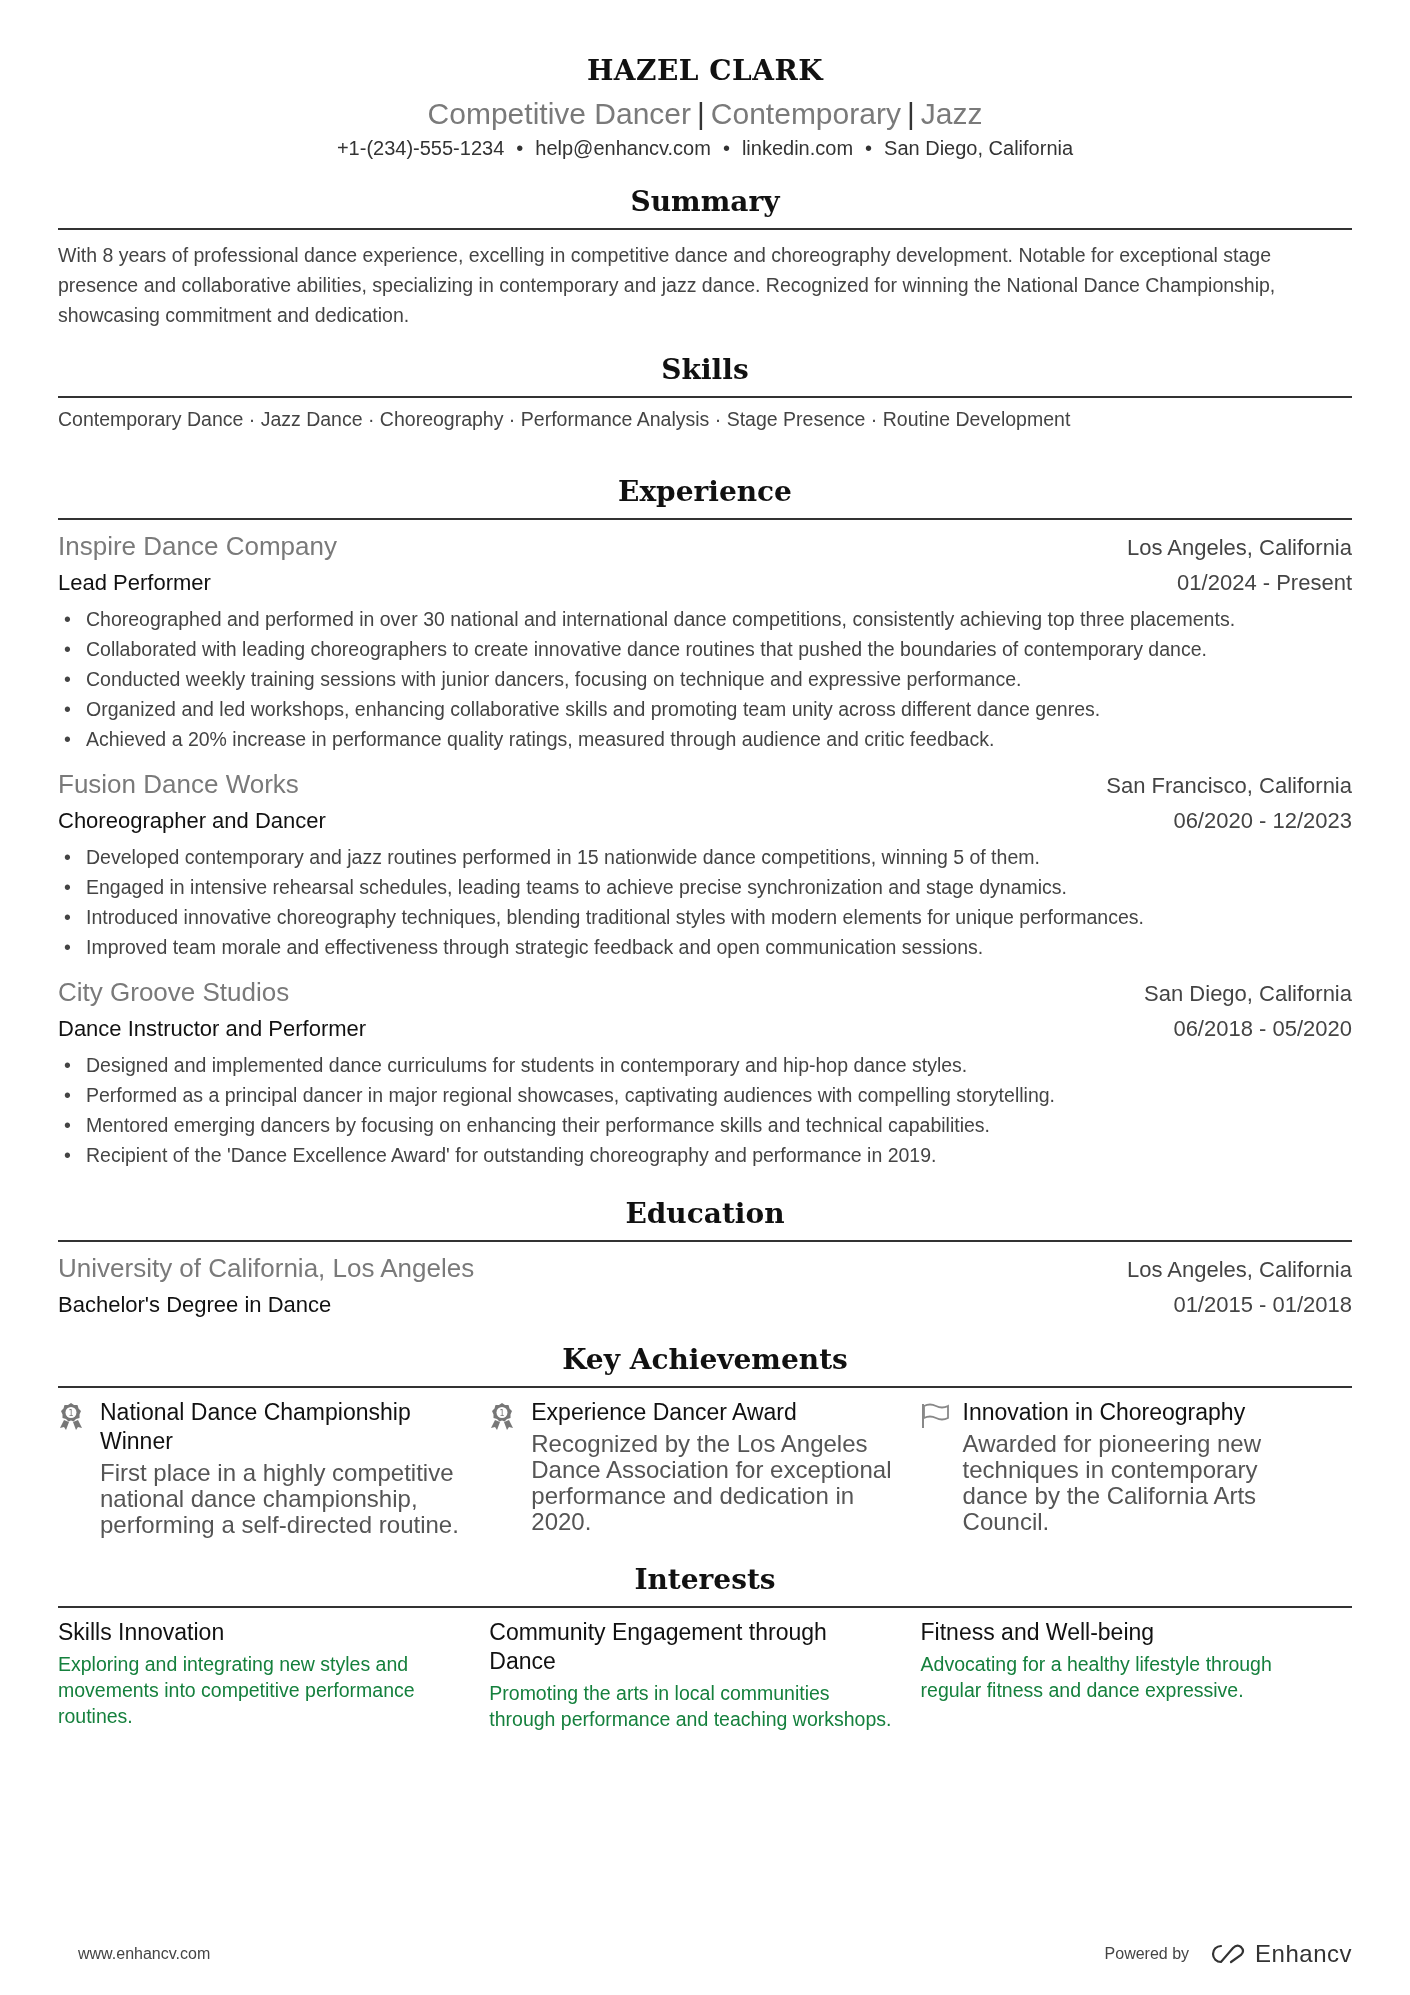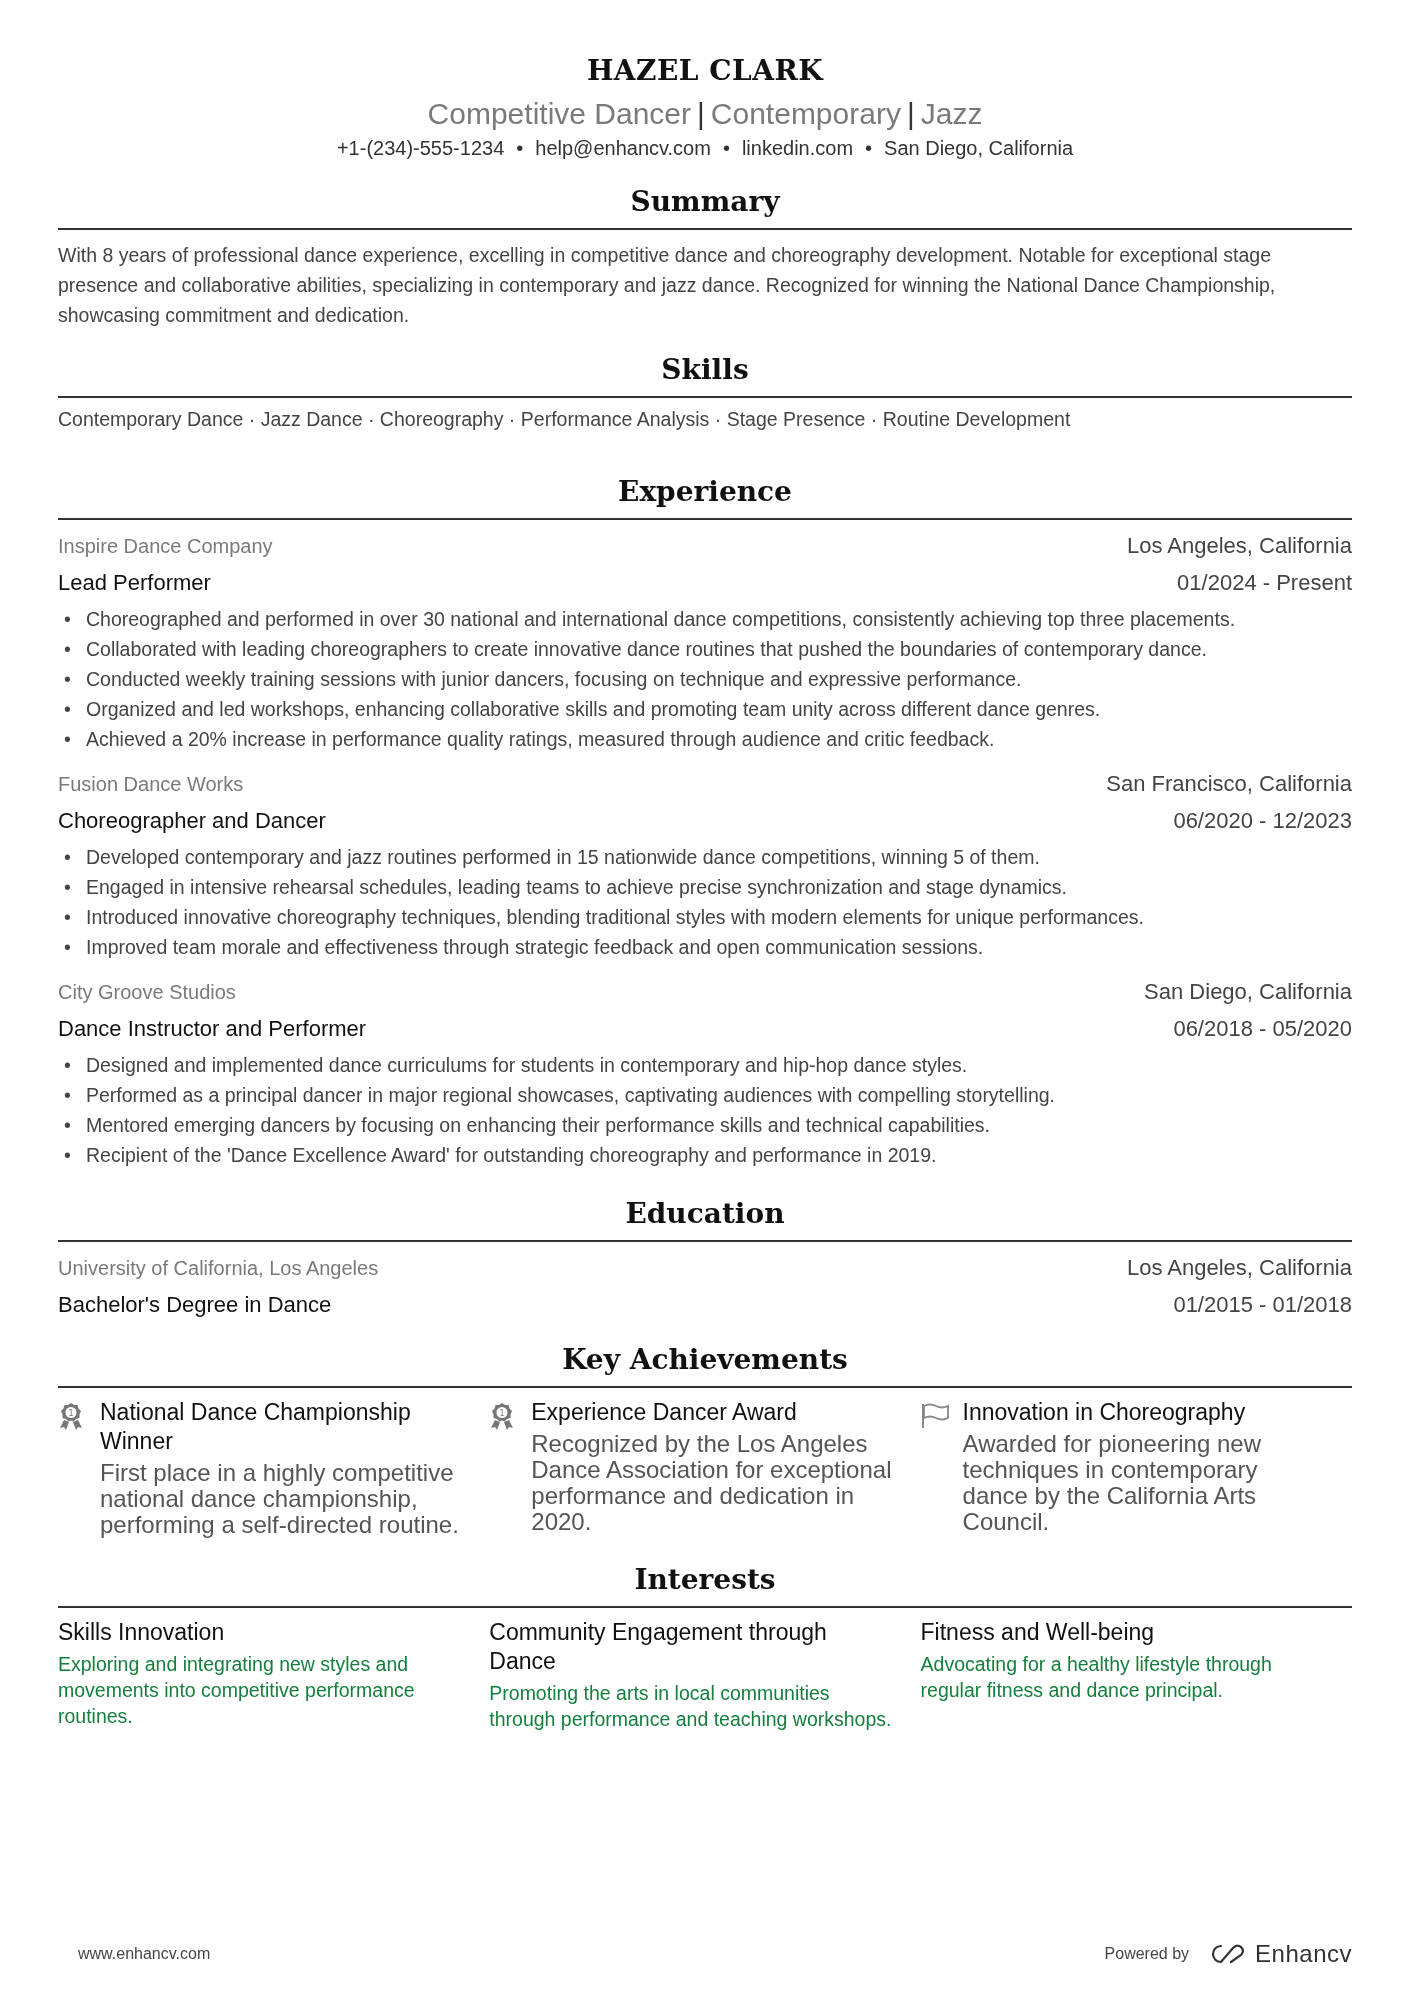--- a/index.html
+++ b/index.html
@@ -15,21 +15,21 @@
     .contacts .dot { margin: 0 12px; color: #333; }
 
     .section-title { font-family: "DejaVu Serif", serif; font-weight: bold; font-size: 28px; text-align: center; color: #111; line-height: 36px; }
     .rule { border-top: 2px solid #333; margin-top: 8px; }
 
     .summary-text { font-size: 19.5px; color: #444; line-height: 30px; margin-top: 10px; }
     .skills-text { font-size: 19.5px; color: #444; line-height: 30px; margin-top: 6px; }
 
     .job { margin-top: 6px; }
     .job-row { display: flex; justify-content: space-between; align-items: baseline; }
-    .company { font-size: 20px; color: #7a7a7a; line-height: 40px; }
+    .company { font-size: 26px; color: #7a7a7a; line-height: 40px; }
     .location { font-size: 22px; color: #444; line-height: 30px; }
     .role { font-size: 22px; color: #111; line-height: 34px; }
     .dates { font-size: 22px; color: #444; line-height: 34px; }
     .bullets { list-style: none; margin-top: 4px; }
     .bullets li { position: relative; padding-left: 28px; font-size: 19.5px; color: #444; line-height: 30px; }
     .bullets li::before { content: "•"; position: absolute; left: 6px; top: 0; color: #444; }
 
     .cols { display: flex; margin-top: 10px; }
     .col { width: 33.33%; padding-right: 24px; }
     .ach { display: flex; }
@@ -201,21 +201,21 @@
       <div class="col">
         <div class="int-title">Skills Innovation</div>
         <div class="int-desc">Exploring and integrating new styles and movements into competitive performance routines.</div>
       </div>
       <div class="col">
         <div class="int-title">Community Engagement through Dance</div>
         <div class="int-desc">Promoting the arts in local communities through performance and teaching workshops.</div>
       </div>
       <div class="col">
         <div class="int-title">Fitness and Well-being</div>
-        <div class="int-desc">Advocating for a healthy lifestyle through regular fitness and dance principal.</div>
+        <div class="int-desc">Advocating for a healthy lifestyle through regular fitness and dance expressive.</div>
       </div>
     </div>
   </div>
 
   <div class="footer">
     <span class="footer-url">www.enhancv.com</span>
     <div class="footer-right">
       <span class="powered">Powered by</span>
       <span class="brand">
         <svg width="42" height="24" viewBox="0 0 42 24">

